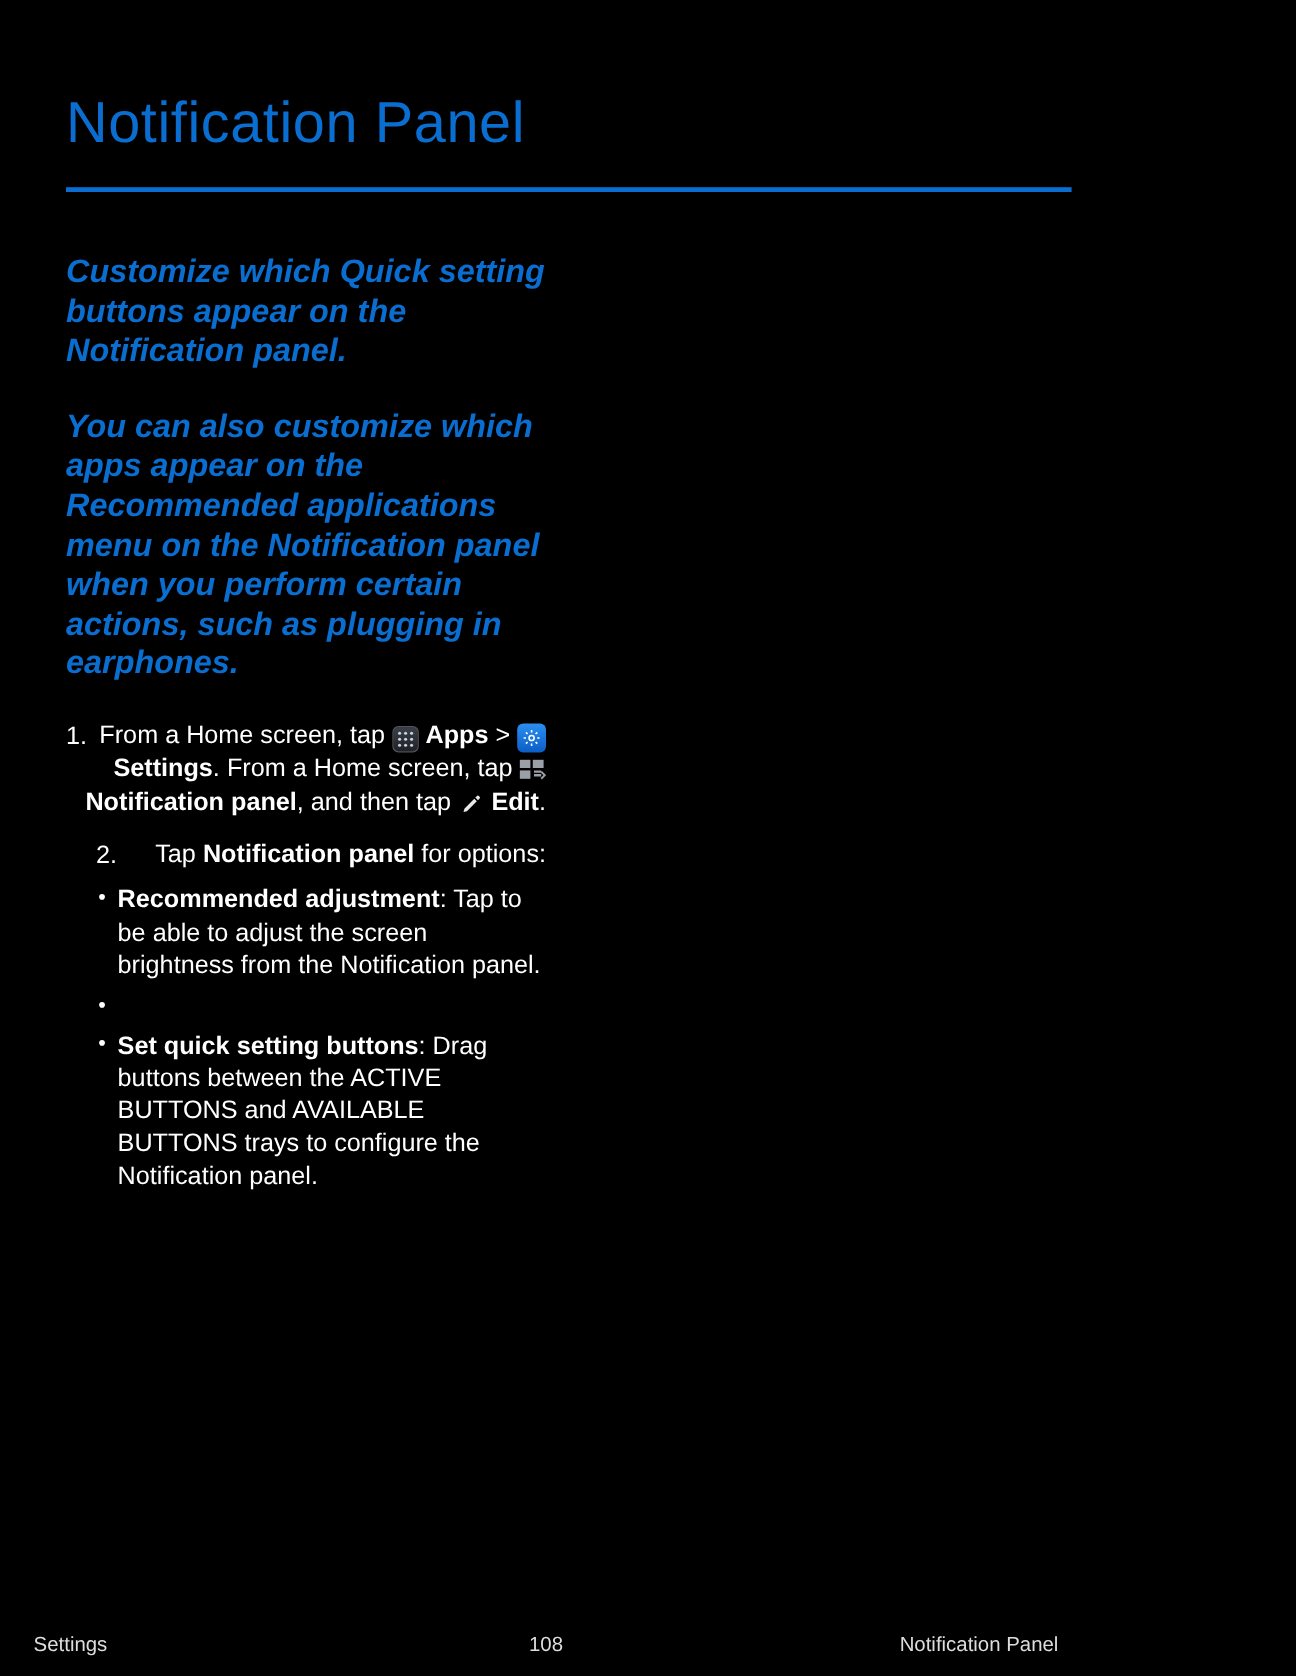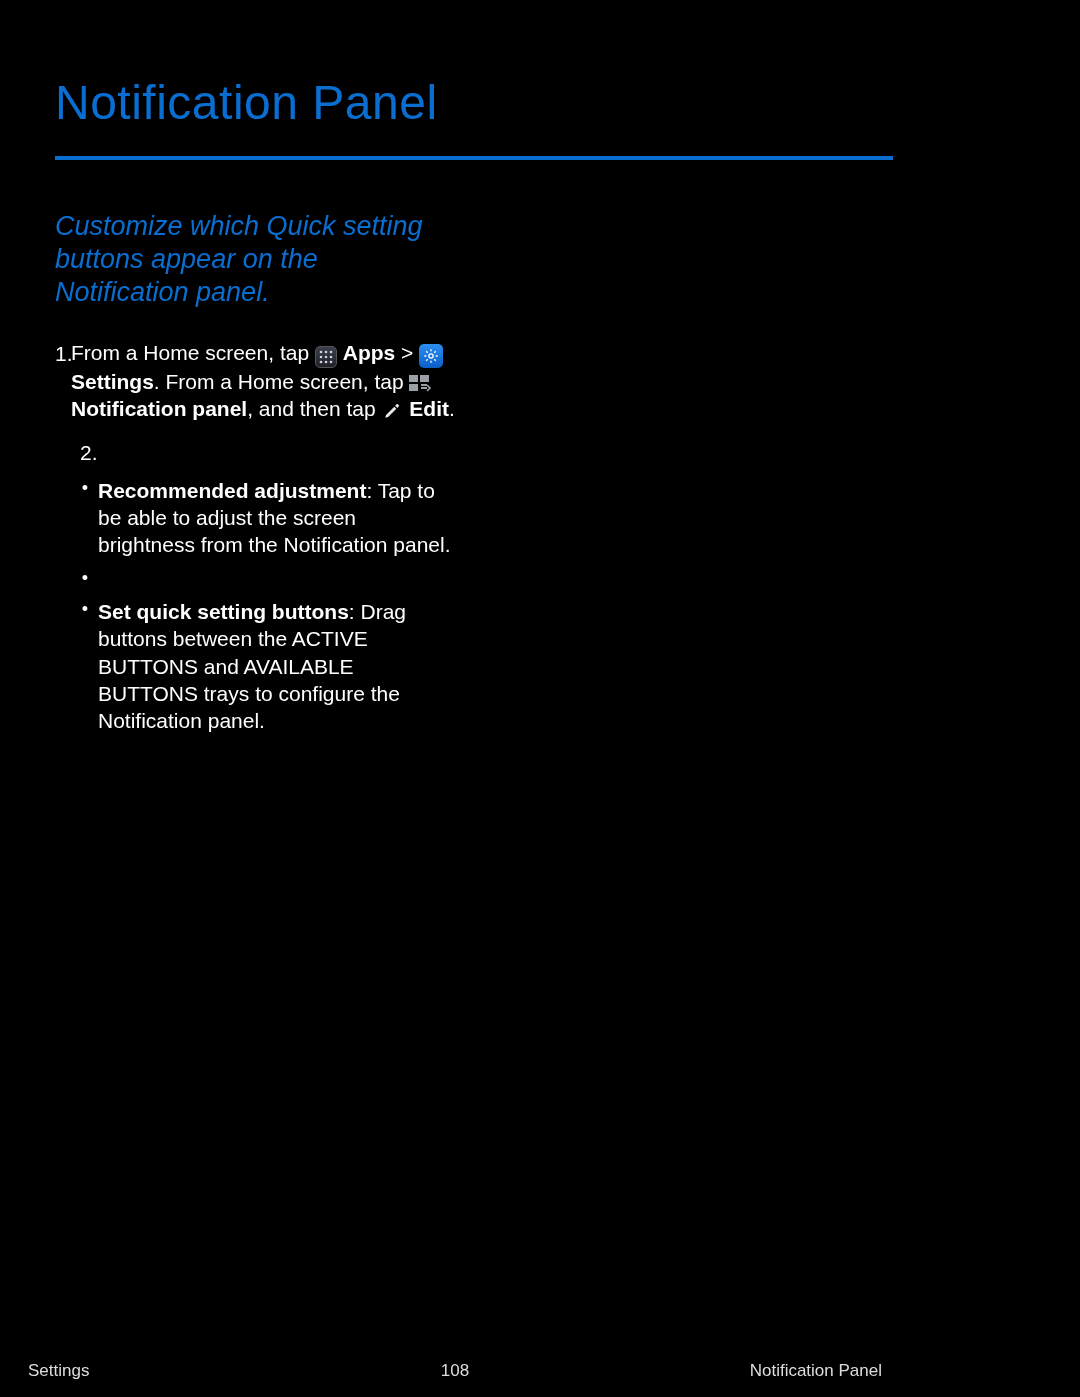--- a/index.html
+++ b/index.html
@@ -32,21 +32,21 @@
     margin-bottom: 50px;
     width: 838px;
   }
   .intro {
     color: #0a6ed1;
     font-style: italic;
     font-size: 27px;
     line-height: 1.22;
     width: 400px;
     margin-bottom: 30px;
-    font-weight: 400;
+    font-weight: 700;
   }
   .body-col {
     width: 400px;
     font-size: 21px;
     line-height: 1.3;
     color: #fff;
   }
   .row {
     display: flex;
     gap: 6px;
@@ -80,21 +80,21 @@
     display: inline-flex; align-items: center; justify-content: center;
     vertical-align: -4px;
   }
   .grid-icon svg { width: 22px; height: 18px; }
   .pencil-icon {
     width: 22px; height: 22px;
     display: inline-flex; align-items: center; justify-content: center;
     vertical-align: -4px;
   }
   .pencil-icon svg { width: 18px; height: 18px; }
-  .step-text { flex: 1; }
+  .step-text { flex: 1; text-align: right; }
   .step2 { padding-left: 25px; padding-top: 6px;}
   .ortext { margin: 4px 0 6px 0; }
   .option-row {
     display: flex;
     gap: 8px;
     padding-left: 25px;
     margin-bottom: 8px;
   }
   .option-bullet {
     flex: 0 0 10px;
@@ -120,20 +120,21 @@
 </style>
 </head>
 <body>
 
 <div class="page">
   <div class="content-band">
     <div class="inner">
       <h1 class="heading">Notification Panel</h1>
 
       <p class="intro">Customize which Quick setting buttons appear on the Notification panel.</p>
+      <p class="intro">You can also customize which apps appear on the Recommended applications menu on the Notification panel when you perform certain actions, such as plugging in earphones.</p>
 
       <div class="body-col">
 
         <div class="row">
           <div class="bullet">1.</div>
           <div class="step-text">
             <span>From a Home screen, tap </span>
             <span class="icon-box apps-icon">
               <svg viewBox="0 0 14 14">
                   <g fill="#cfd3da">
@@ -177,20 +178,23 @@
               <svg viewBox="0 0 24 24">
                   <path fill="#e8e8e8" d="M3 21l3.8-1 11-11-2.8-2.8-11 11L3 21zM17.7 3.3a1.8 1.8 0 0 1 2.6 0l.4.4a1.8 1.8 0 0 1 0 2.6l-1.6 1.6-3-3 1.6-1.6z"></path>
                 </svg>
             </span>
             <b>Edit</b><span>.</span>
           </div>
         </div>
 
         <div class="row step2">
           <div class="bullet">2.</div>
+          <div class="step-text">
+            <span>Tap </span><b>Notification panel</b><span> for options:</span>
+          </div>
         </div>
 
         <div class="option-row">
           <div class="option-bullet">•</div>
           <div class="option-text">
             <b>Recommended adjustment</b><span>: Tap to be able to adjust the screen brightness from the Notification panel.</span>
           </div>
         </div>
 
         <div class="option-row">

